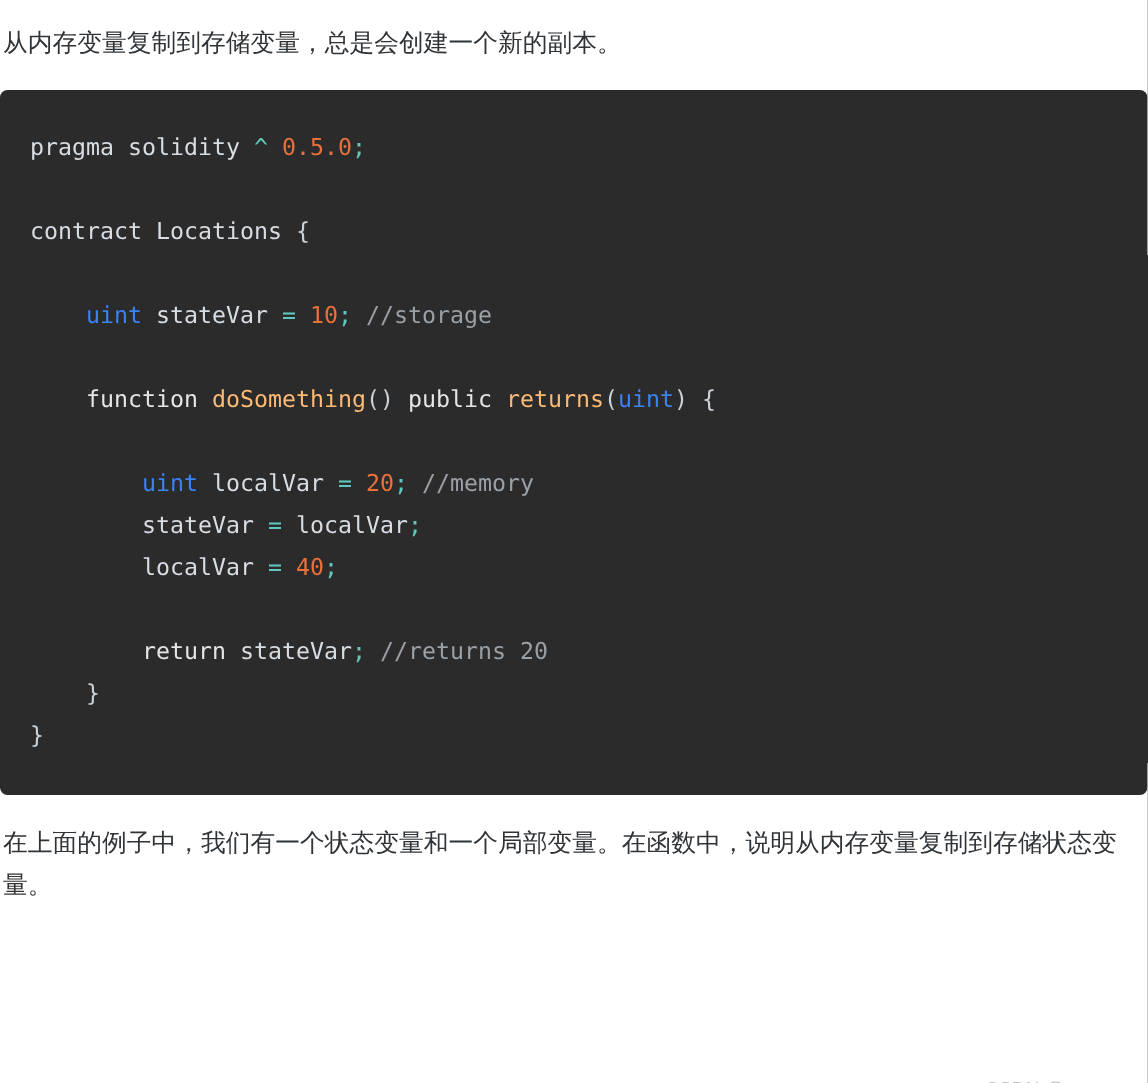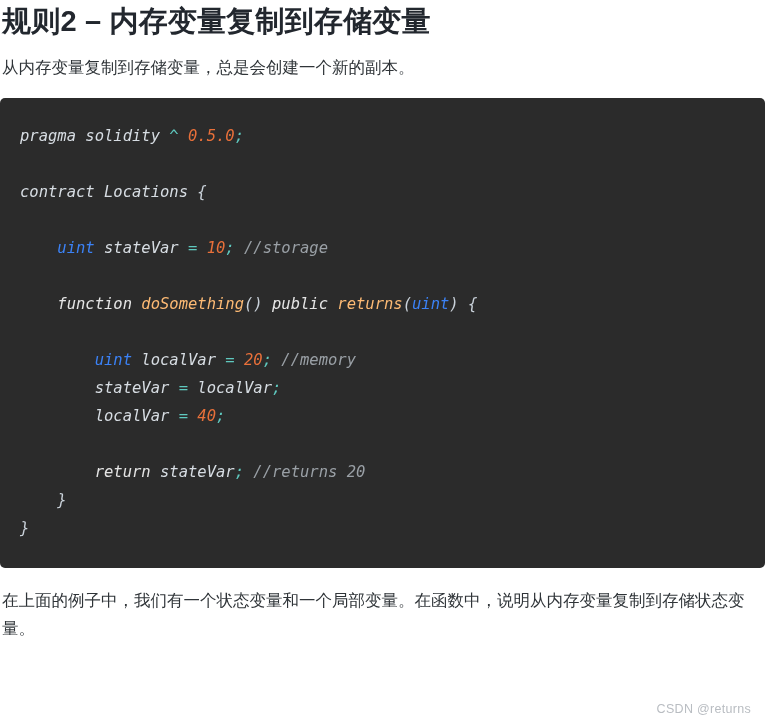--- a/index.html
+++ b/index.html
@@ -46,21 +46,20 @@
 
   
   .code-block {
     margin: 17px 0 0 0;
     background: #2b2b2b;
     border-radius: 5px;
     padding: 24px 0 26px 0;
     box-sizing: border-box;
     width: 765px;
     overflow: hidden;
-    font-style: italic;
   }
   pre.code {
     margin: 0;
     padding: 0 20px;
     font-family: "DejaVu Sans Mono", "Liberation Mono", monospace;
     font-size: 15.5px;
     line-height: 28px;
     color: #d5dbe0;
     white-space: pre;
     tab-size: 4;
@@ -102,21 +101,20 @@
     font-family: "Liberation Sans", sans-serif;
     letter-spacing: 0.3px;
     user-select: none;
   }
 </style>
 </head>
 <body>
 
 <div class="page">
 
-  <h1 class="heading">规则2 – 内存变量复制到存储变量</h1>
 
   <p class="lead">从内存变量复制到存储变量，总是会创建一个新的副本。</p>
 
   <div class="code-block">
     <pre class="code"><span class="code-line"><span class="tok-plain">pragma solidity </span><span class="tok-op">^</span><span class="tok-plain"> </span><span class="tok-num">0.5.0</span><span class="tok-op">;</span></span><span class="code-line"> </span><span class="code-line"><span class="tok-plain">contract Locations </span><span class="tok-punc">{</span></span><span class="code-line"> </span><span class="code-line"><span class="tok-plain">    </span><span class="tok-type">uint</span><span class="tok-plain"> stateVar </span><span class="tok-op">=</span><span class="tok-plain"> </span><span class="tok-num">10</span><span class="tok-op">;</span><span class="tok-plain"> </span><span class="tok-comment">//storage</span></span><span class="code-line"> </span><span class="code-line"><span class="tok-plain">    </span><span class="tok-kw">function</span><span class="tok-plain"> </span><span class="tok-fn">doSomething</span><span class="tok-punc">()</span><span class="tok-plain"> </span><span class="tok-kw">public</span><span class="tok-plain"> </span><span class="tok-fn">returns</span><span class="tok-punc">(</span><span class="tok-type">uint</span><span class="tok-punc">)</span><span class="tok-plain"> </span><span class="tok-punc">{</span></span><span class="code-line"> </span><span class="code-line"><span class="tok-plain">        </span><span class="tok-type">uint</span><span class="tok-plain"> localVar </span><span class="tok-op">=</span><span class="tok-plain"> </span><span class="tok-num">20</span><span class="tok-op">;</span><span class="tok-plain"> </span><span class="tok-comment">//memory</span></span><span class="code-line"><span class="tok-plain">        stateVar </span><span class="tok-op">=</span><span class="tok-plain"> localVar</span><span class="tok-op">;</span></span><span class="code-line"><span class="tok-plain">        localVar </span><span class="tok-op">=</span><span class="tok-plain"> </span><span class="tok-num">40</span><span class="tok-op">;</span></span><span class="code-line"> </span><span class="code-line"><span class="tok-plain">        </span><span class="tok-kw">return</span><span class="tok-plain"> stateVar</span><span class="tok-op">;</span><span class="tok-plain"> </span><span class="tok-comment">//returns 20</span></span><span class="code-line"><span class="tok-plain">    </span><span class="tok-punc">}</span></span><span class="code-line"><span class="tok-punc">}</span></span></pre>
   </div>
 
   <p class="body-para">在上面的例子中，我们有一个状态变量和一个局部变量。在函数中，说明从内存变量复制到存储状态变量。</p>
 
 

